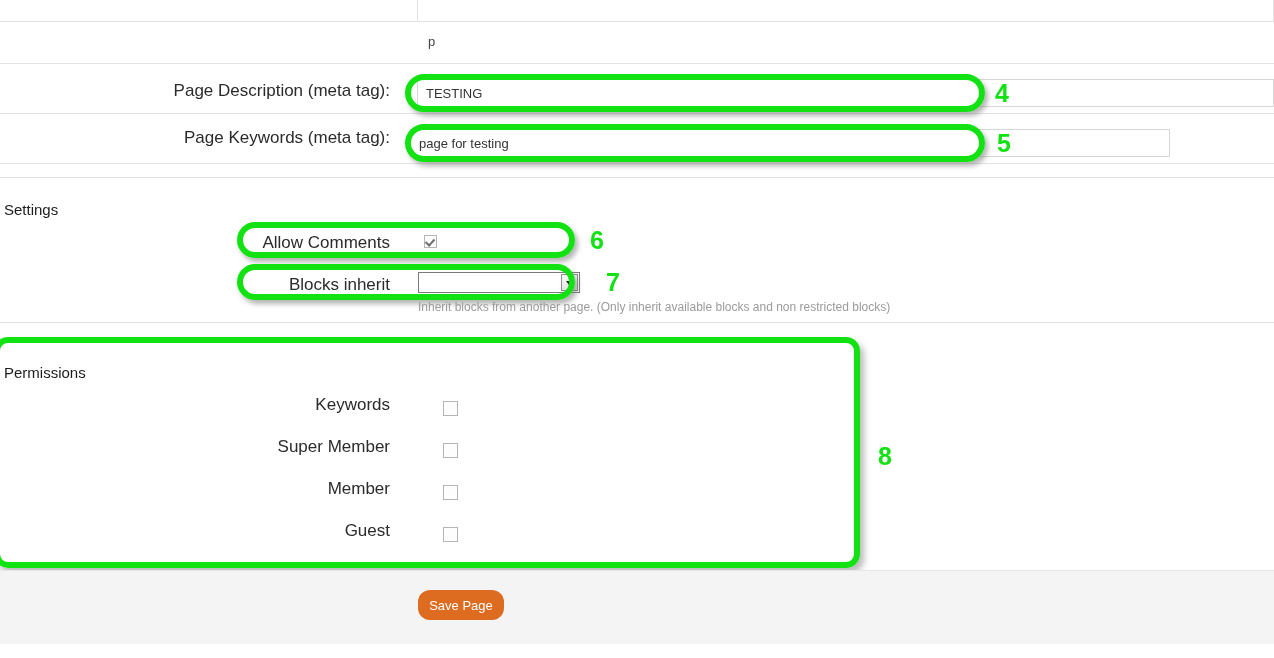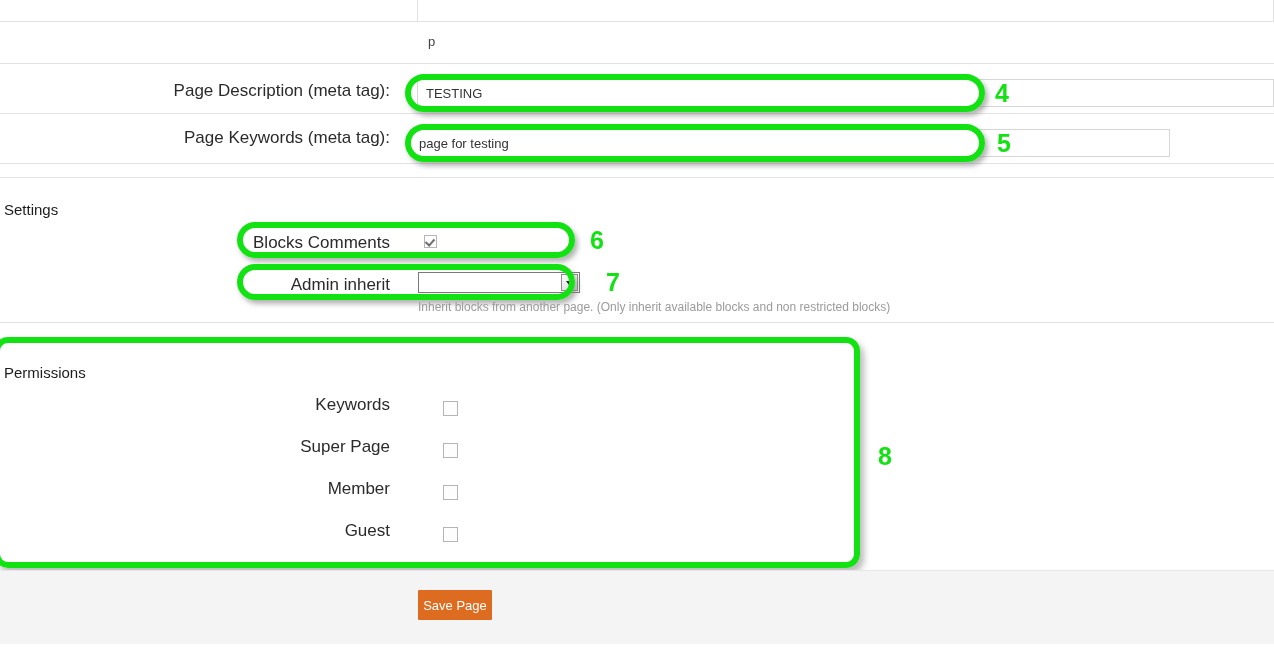--- a/index.html
+++ b/index.html
@@ -168,25 +168,25 @@
     top: 570px;
     width: 1274px;
     height: 73px;
     background: #f4f4f4;
     border-top: 1px solid #e6e6e6;
   }
   .save-btn {
     position: absolute;
     left: 418px;
     top: 590px;
-    width: 74px;
+    width: 86px;
     height: 30px;
     background: #dd6b20;
     border: none;
-    border-radius: 1px;
+    border-radius: 12px;
     color: #ffffff;
     font-family: "Liberation Sans", sans-serif;
     font-size: 13px;
     cursor: pointer;
     padding: 0;
   }
 </style>
 </head>
 <body>
 
@@ -206,41 +206,41 @@
   <div class="field-label" style="left:140px; top:128px; width:250px;">Page Keywords (meta tag):</div>
   <input class="text-input" style="left: 410px; top: 129px; width: 760px;" value="page for testing">
   <div class="hr" style="top:163px;"></div>
   <div class="hl" style="left:405px; top:124px; width:580px; height:38px;"></div>
   <div class="hl-num" style="left:997px; top:129px;">5</div>
 
   <div class="hr" style="top:177px;"></div>
 
   <div class="section-title" style="left:4px; top:201px;">Settings</div>
 
-  <div class="field-label" style="left:180px; top:233px; width:210px;">Blocks Comments</div>
+  <div class="field-label" style="left:180px; top:233px; width:210px;">Allow Comments</div>
   <div class="cbox checked" style="left:424px; top:235px;"></div>
   <div class="hl" style="left:237px; top:222px; width:338px; height:36px;"></div>
   <div class="hl-num" style="left:590px; top:226px;">6</div>
 
-  <div class="field-label" style="left:180px; top:275px; width:210px;">Admin inherit</div>
+  <div class="field-label" style="left:180px; top:275px; width:210px;">Blocks inherit</div>
   <div class="sel" style="left:418px; top:272px; width:162px;">
     <span class="arrow-btn"></span>
   </div>
   <div class="hl" style="left:237px; top:264px; width:338px; height:36px;"></div>
   <div class="hl-num" style="left:606px; top:268px;">7</div>
   <div class="helper-text" style="left:418px; top:300px;">Inherit blocks from another page. (Only inherit available blocks and non restricted blocks)</div>
 
   <div class="hr" style="top:322px;"></div>
 
   <div class="section-title" style="left:4px; top:364px;">Permissions</div>
 
   <div class="field-label" style="left:180px; top:395px; width:210px;">Keywords</div>
   <div class="cbox" style="left:443px; top:401px; width:15px; height:15px;"></div>
 
-  <div class="field-label" style="left:180px; top:437px; width:210px;">Super Page</div>
+  <div class="field-label" style="left:180px; top:437px; width:210px;">Super Member</div>
   <div class="cbox" style="left:443px; top:443px; width:15px; height:15px;"></div>
 
   <div class="field-label" style="left:180px; top:479px; width:210px;">Member</div>
   <div class="cbox" style="left:443px; top:485px; width:15px; height:15px;"></div>
 
   <div class="field-label" style="left:180px; top:521px; width:210px;">Guest</div>
   <div class="cbox" style="left:443px; top:527px; width:15px; height:15px;"></div>
 
   <div class="hl-box" style="left:-6px; top:337px; width:866px; height:231px;"></div>
   <div class="hl-num" style="left:878px; top:442px;">8</div>

